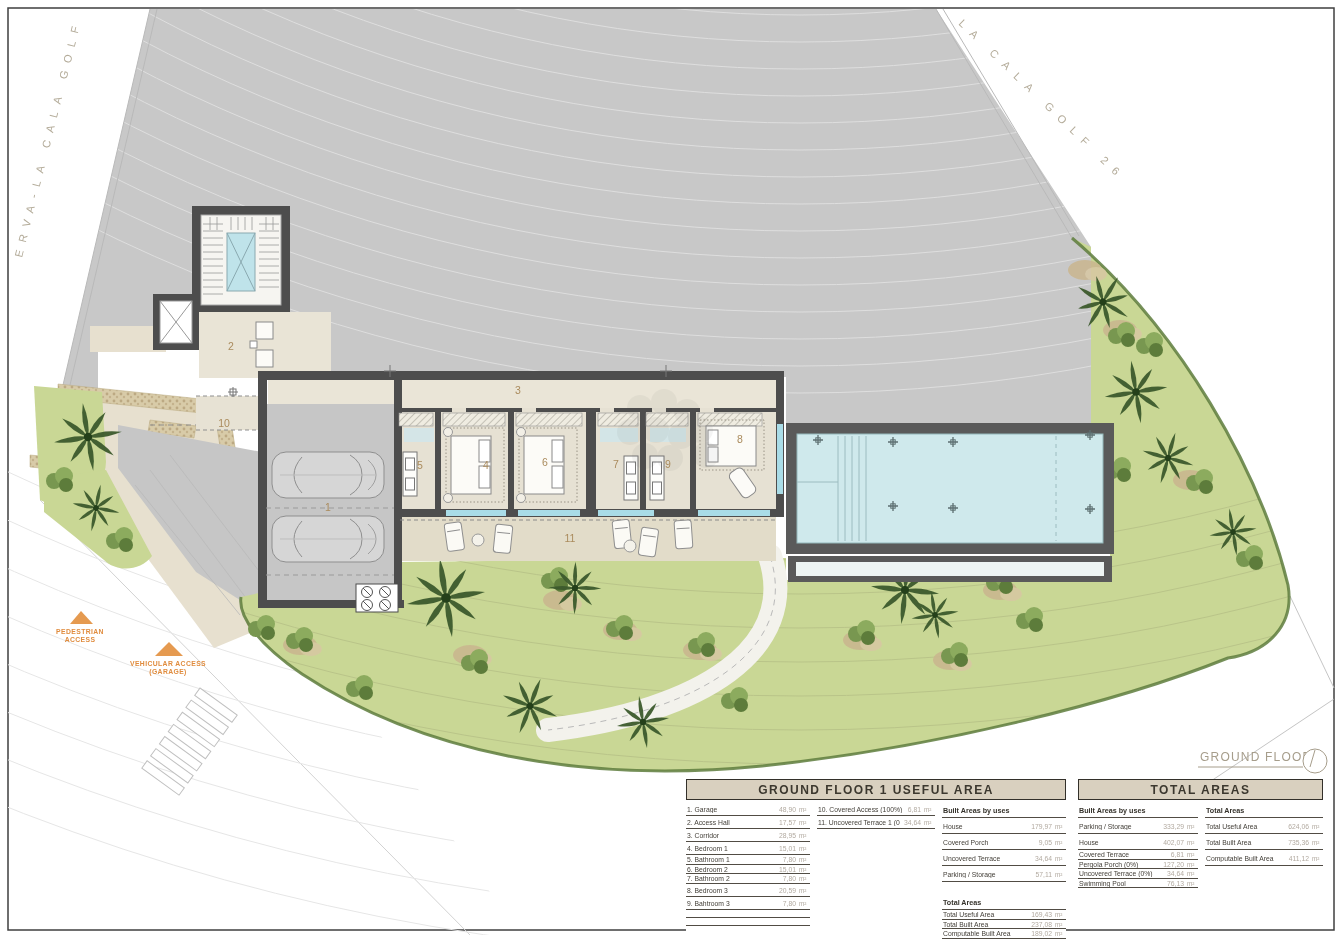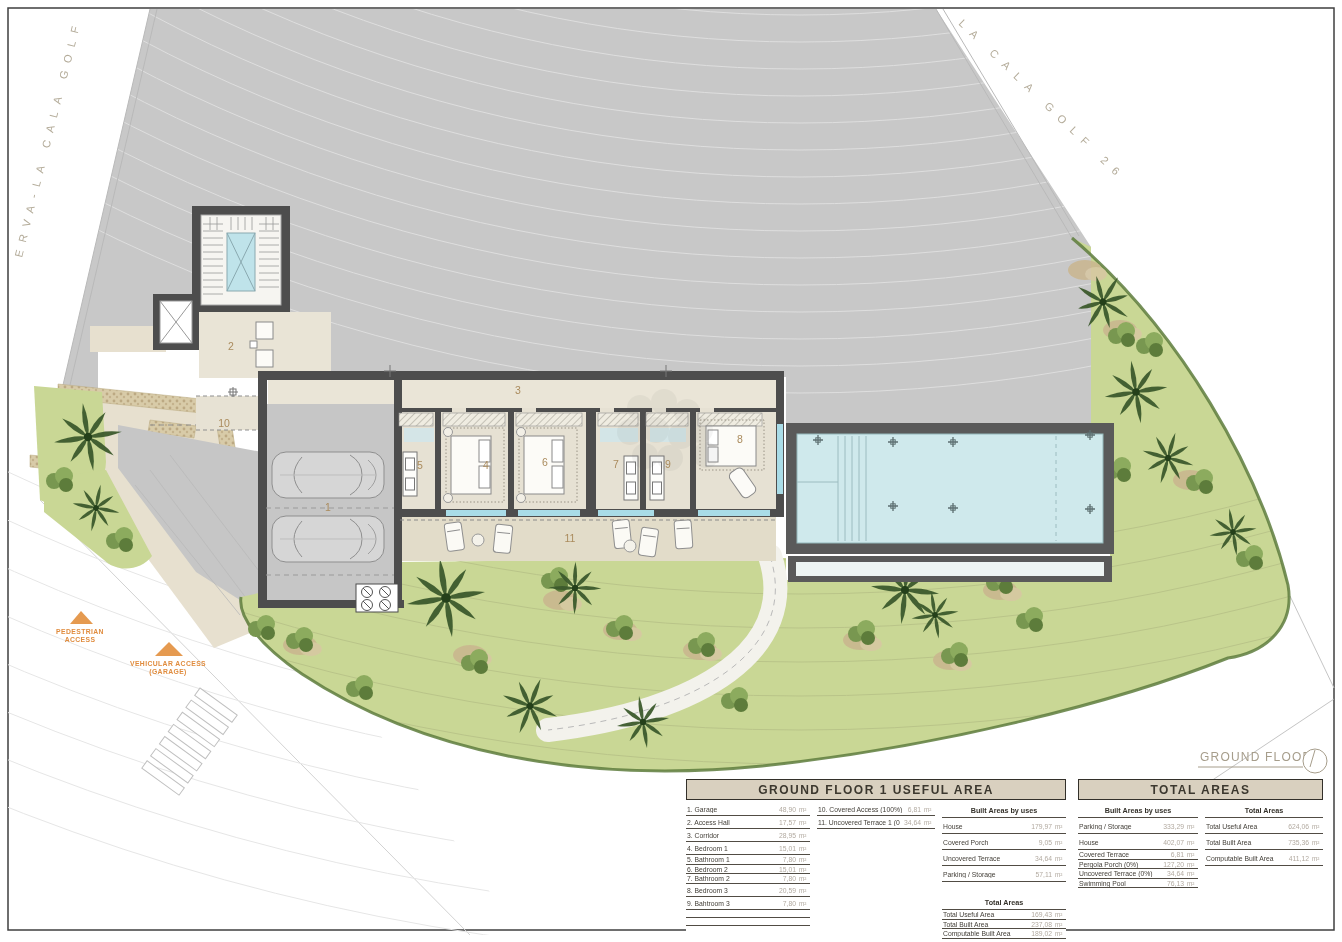--- a/index.html
+++ b/index.html
@@ -17,21 +17,21 @@
   #contours-green circle{fill:none;stroke:#b9c489;stroke-width:1;}
   #contours-sw circle{fill:none;stroke:#e6e6e6;stroke-width:1;}
 
   
   .area-table{position:absolute;top:779px;background:#fff;z-index:3;}
   .thead{background:#d9d0bf;border:1.3px solid #33302a;text-align:center;font-size:12px;
          font-weight:700;letter-spacing:1.5px;color:#3c382f;padding:2.5px 0;}
   .cols{display:flex;gap:7px;padding-top:3px;}
   .col{min-width:0;}
   .subhead{font-weight:700;font-size:7.2px;color:#35322b;border-bottom:1px solid #514c44;
-           padding:3px 1px 2px;text-align:center;}
+           padding:3px 1px 2px;}
   .subhead.mt{margin-top:13px;}
   .trow{display:flex;align-items:baseline;border-bottom:1px solid #514c44;padding:3px 1px 2px;}
   .trow.c{padding:1px 1px 0.5px;}
   .trow.t{padding:4.5px 1px 3.5px;}
   .trow.empty{height:7px;padding:0;}
   .lbl{flex:1;font-size:6.8px;color:#45413a;white-space:nowrap;overflow:hidden;}
   .val{font-size:6.8px;color:#b2aaa0;margin-left:4px;}
   .unit{font-size:6.4px;color:#b2aaa0;margin-left:3px;width:10px;}
 </style>
 </head>

